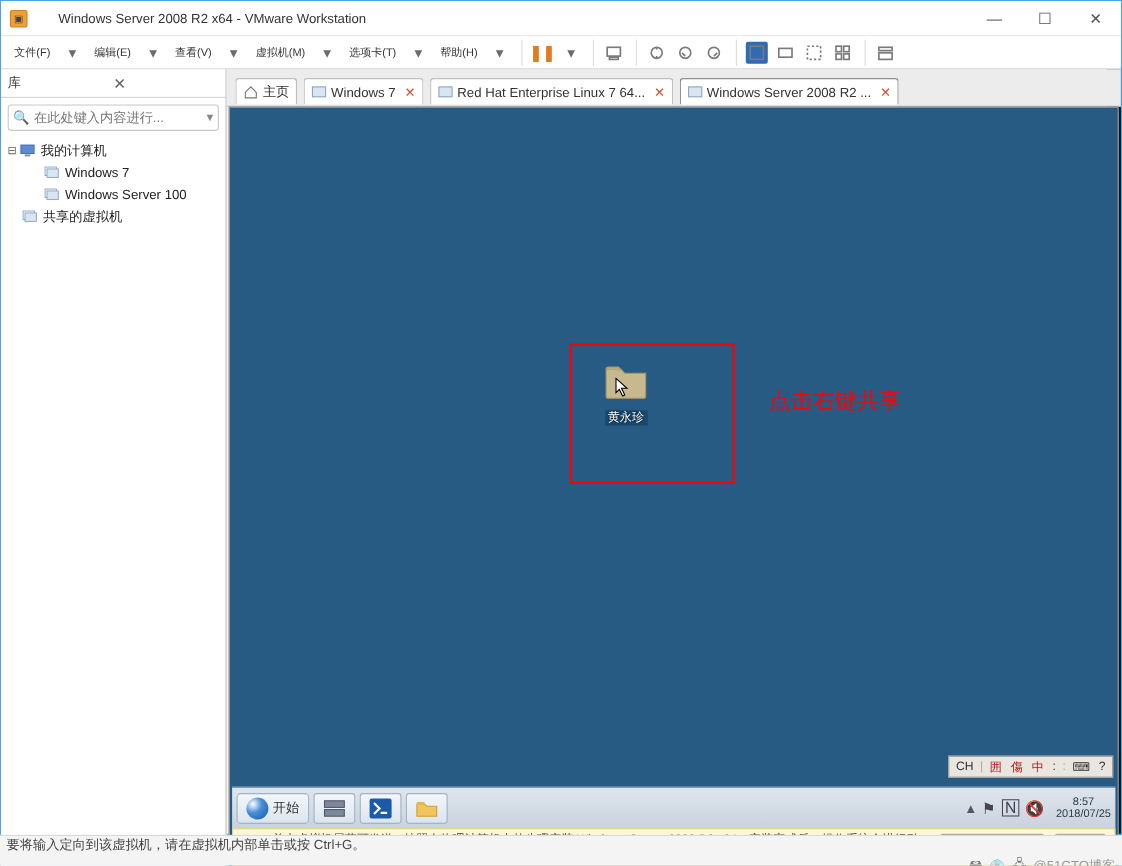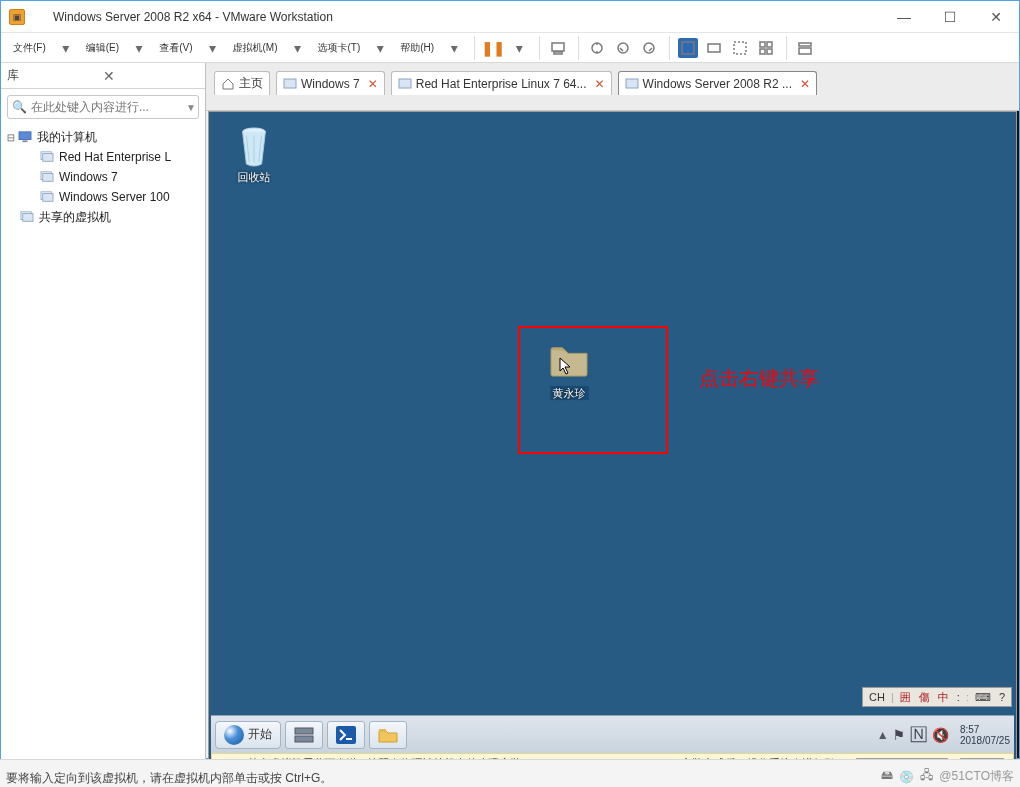--- a/index.html
+++ b/index.html
@@ -39,21 +39,21 @@
 .search-box .drop{ color:#888; font-size:10px;}
 .tree { padding:2px; font-size:12px; color:#222; overflow:hidden;}
 .tree-row { display:flex; align-items:center; height:20px; white-space:nowrap; padding-left:var(--pad);}
 .tree-row .toggle{ width:12px; color:#666; font-size:10px; text-align:center;}
 .tree-row .node-icon{ width:16px; height:14px; margin-right:4px; display:flex; align-items:center; justify-content:center;}
 .node-icon.monitor svg{ width:14px; height:12px; }
 .node-icon.vm svg{ width:14px; height:12px; }
 
 
 .workarea { flex:1; display:flex; flex-direction:column; position:relative;}
-.tabs { display:flex; align-items:center; padding:8px 8px 15px 8px; gap:6px; background:#ececec; border-bottom:1px solid #c9c9c9;}
+.tabs { display:flex; align-items:center; padding:8px 8px 1px 8px; gap:6px; background:#ececec; border-bottom:1px solid #c9c9c9;}
 .tab { background:#fff; border:1px solid #bcbcbc; border-bottom:none; border-radius:3px 3px 0 0; height:24px; display:flex; align-items:center; padding:0 6px; gap:4px; font-size:12px;}
 .tab.active { background:#fff; border-color:#888; box-shadow: inset 0 -2px 0 #fff;}
 .tab .tab-icon{ width:14px; height:14px;}
 .tab .close{ color:#d05030; font-size:12px; margin-left:4px;}
 
 
 .vm-view { flex:1; background:#275b84; position:relative; margin:0 2px; border:1px solid #9a9a9a;}
 .desktop-item { position:absolute; text-align:center; color:#fff; font-size:11px; width:70px;}
 .desktop-item .icon{ width:42px; height:42px; margin:0 auto 2px;}
 .desktop-item .label{ text-shadow:0 0 3px #000;}
@@ -70,34 +70,34 @@
 .lang-bar .red{ color:#b02020;}
 .lang-bar .sep{ color:#aaa;}
 
 
 .taskbar{ position:absolute; left:2px; right:2px; bottom:34px; height:38px; background:linear-gradient(#dfe5ec,#c9d3de); border-top:1px solid #8ea2b7; display:flex; align-items:center; padding:0 4px; gap:4px;}
 .start-btn{ display:flex; align-items:center; gap:4px; background:linear-gradient(#f4f7fb,#dbe4ee); border:1px solid #a2b4c6; border-radius:4px; padding:2px 8px; height:28px;justify-content:center;}
 .start-orb{ width:20px; height:20px; border-radius:50%; background: radial-gradient(circle at 30% 30%, #fff, #4a90d9 40%, #1456a0);}
 .task-icn{ width:38px; height:28px; border:1px solid #a2b4c6; border-radius:3px; background:linear-gradient(#f4f7fb,#dbe4ee); display:flex; align-items:center; justify-content:center;}
 .task-icn svg{width:22px;height:20px;}
 .tray{ margin-left:auto; display:flex; align-items:center; gap:4px;}
-.clock{ text-align:left; font-size:10px; line-height:11px; color:#2b3b4b; margin-left:6px;}
+.clock{ text-align:center; font-size:10px; line-height:11px; color:#2b3b4b; margin-left:6px;}
 .tray-icons{display:flex; gap:6px; align-items:center; color:#445;}
 .tray-icons span{font-size:14px;}
 
 
 .hint-strip{ position:absolute; left:2px; right:2px; bottom:0; height:34px; background:#fdf7d8; border:1px solid #e3d88b; display:flex; align-items:center; padding:0 8px; gap:10px; font-size:11px; color:#404028;}
 .hint-strip .bulb{ color:#caa926; font-size:14px;}
 .hint-strip .hint-left{ width:110px; line-height:13px;}
 .hint-strip .hint-main{ flex:1; line-height:14px;}
 .hint-btn{ background:linear-gradient(#f7f7f7,#e4e4e4); border:1px solid #9e9e9e; padding:3px 10px; font-size:12px; border-radius:2px;}
 .hint-close{ position:absolute; right:6px; top:4px; font-size:12px; color:#777;}
 
 
-.status-outer{ position:absolute; bottom:0; left:0; right:0; height:28px; display:flex; align-items:flex-end; padding:0 6px; font-size:12px; color:#444; border-top:1px solid #d9d9d9; background:#f4f4f4;}
+.status-outer{ position:absolute; bottom:0; left:0; right:0; height:28px; display:flex; align-items:flex-start; padding:0 6px; font-size:12px; color:#444; border-top:1px solid #d9d9d9; background:#f4f4f4;flex-direction:column;}
 .status-outer .right{ margin-left:auto; display:flex; align-items:center; gap:6px; color:#777;}
 .body-wrap{ position:absolute; top:0; left:0; right:0; bottom:28px; border:1px solid #4fa3e3;}
 
 </style>
 </head>
 <body>
 
 <div class="ghost"></div>
 
 <div class="body-wrap">
@@ -218,29 +218,20 @@
             </span>
           <span>我的计算机</span>
         </div>
         <div class="tree-row" style="--pad:36px">
           <span class="node-icon vm">
               <svg viewBox="0 0 16 14">
                 <rect x="1" y="1" width="12" height="9" fill="none" stroke="#8aa5c2"></rect>
                 <rect x="3" y="3" width="12" height="9" fill="#d9e5f2" stroke="#8aa5c2"></rect>
               </svg>
             </span>
-          <span>Red Hat Enterprise L</span>
-        </div>
-        <div class="tree-row" style="--pad:36px">
-          <span class="node-icon vm">
-              <svg viewBox="0 0 16 14">
-                <rect x="1" y="1" width="12" height="9" fill="none" stroke="#8aa5c2"></rect>
-                <rect x="3" y="3" width="12" height="9" fill="#d9e5f2" stroke="#8aa5c2"></rect>
-              </svg>
-            </span>
           <span>Windows 7</span>
         </div>
         <div class="tree-row" style="--pad:36px">
           <span class="node-icon vm">
               <svg viewBox="0 0 16 14">
                 <rect x="1" y="1" width="12" height="9" fill="none" stroke="#8aa5c2"></rect>
                 <rect x="3" y="3" width="12" height="9" fill="#d9e5f2" stroke="#8aa5c2"></rect>
               </svg>
             </span>
           <span>Windows Server 100</span>
@@ -283,30 +274,20 @@
           <span class="tab-icon"><svg viewBox="0 0 14 14">
                 <rect x="1" y="2" width="12" height="9" fill="#d9e5f2" stroke="#8aa5c2"></rect>
               </svg></span>
           <span>Windows Server 2008 R2 ...</span>
           <span class="close">✕</span>
         </div>
       </div>
 
       <div class="vm-view">
 
-        <div class="desktop-item" style="left:10px; top:14px">
-          <div class="icon bin-icon">
-            <svg viewBox="0 0 40 44">
-              <ellipse cx="20" cy="6" rx="12" ry="4" fill="#dff1fb" stroke="#bcd9ea"></ellipse>
-              <path d="M8 6 L12 40 Q20 44 28 40 L32 6" fill="#cfe8f6" stroke="#a9cde1"></path>
-              <path d="M12 10 L15 38 M20 10 L20 38 M28 10 L25 38" stroke="#a9cde1" fill="none"></path>
-            </svg>
-          </div>
-          <div class="label">回收站</div>
-        </div>
 
         <div class="highlight-box" style="left:309px; top:214px; width:150px; height:128px"></div>
 
         <div class="desktop-item" style="left:320px; top:230px; width:80px">
           <div class="icon folder-icon">
             <svg viewBox="0 0 44 38">
               <path d="M3 8 h14 l4 4 h20 v22 q0 2 -2 2 H5 q-2 0 -2 -2 Z" fill="#c7b98f" stroke="#a99861"></path>
               <path d="M3 8 q0 -2 2 -2 h10 l4 4" fill="#b8a977" stroke="#a99861"></path>
             </svg>
           </div>

